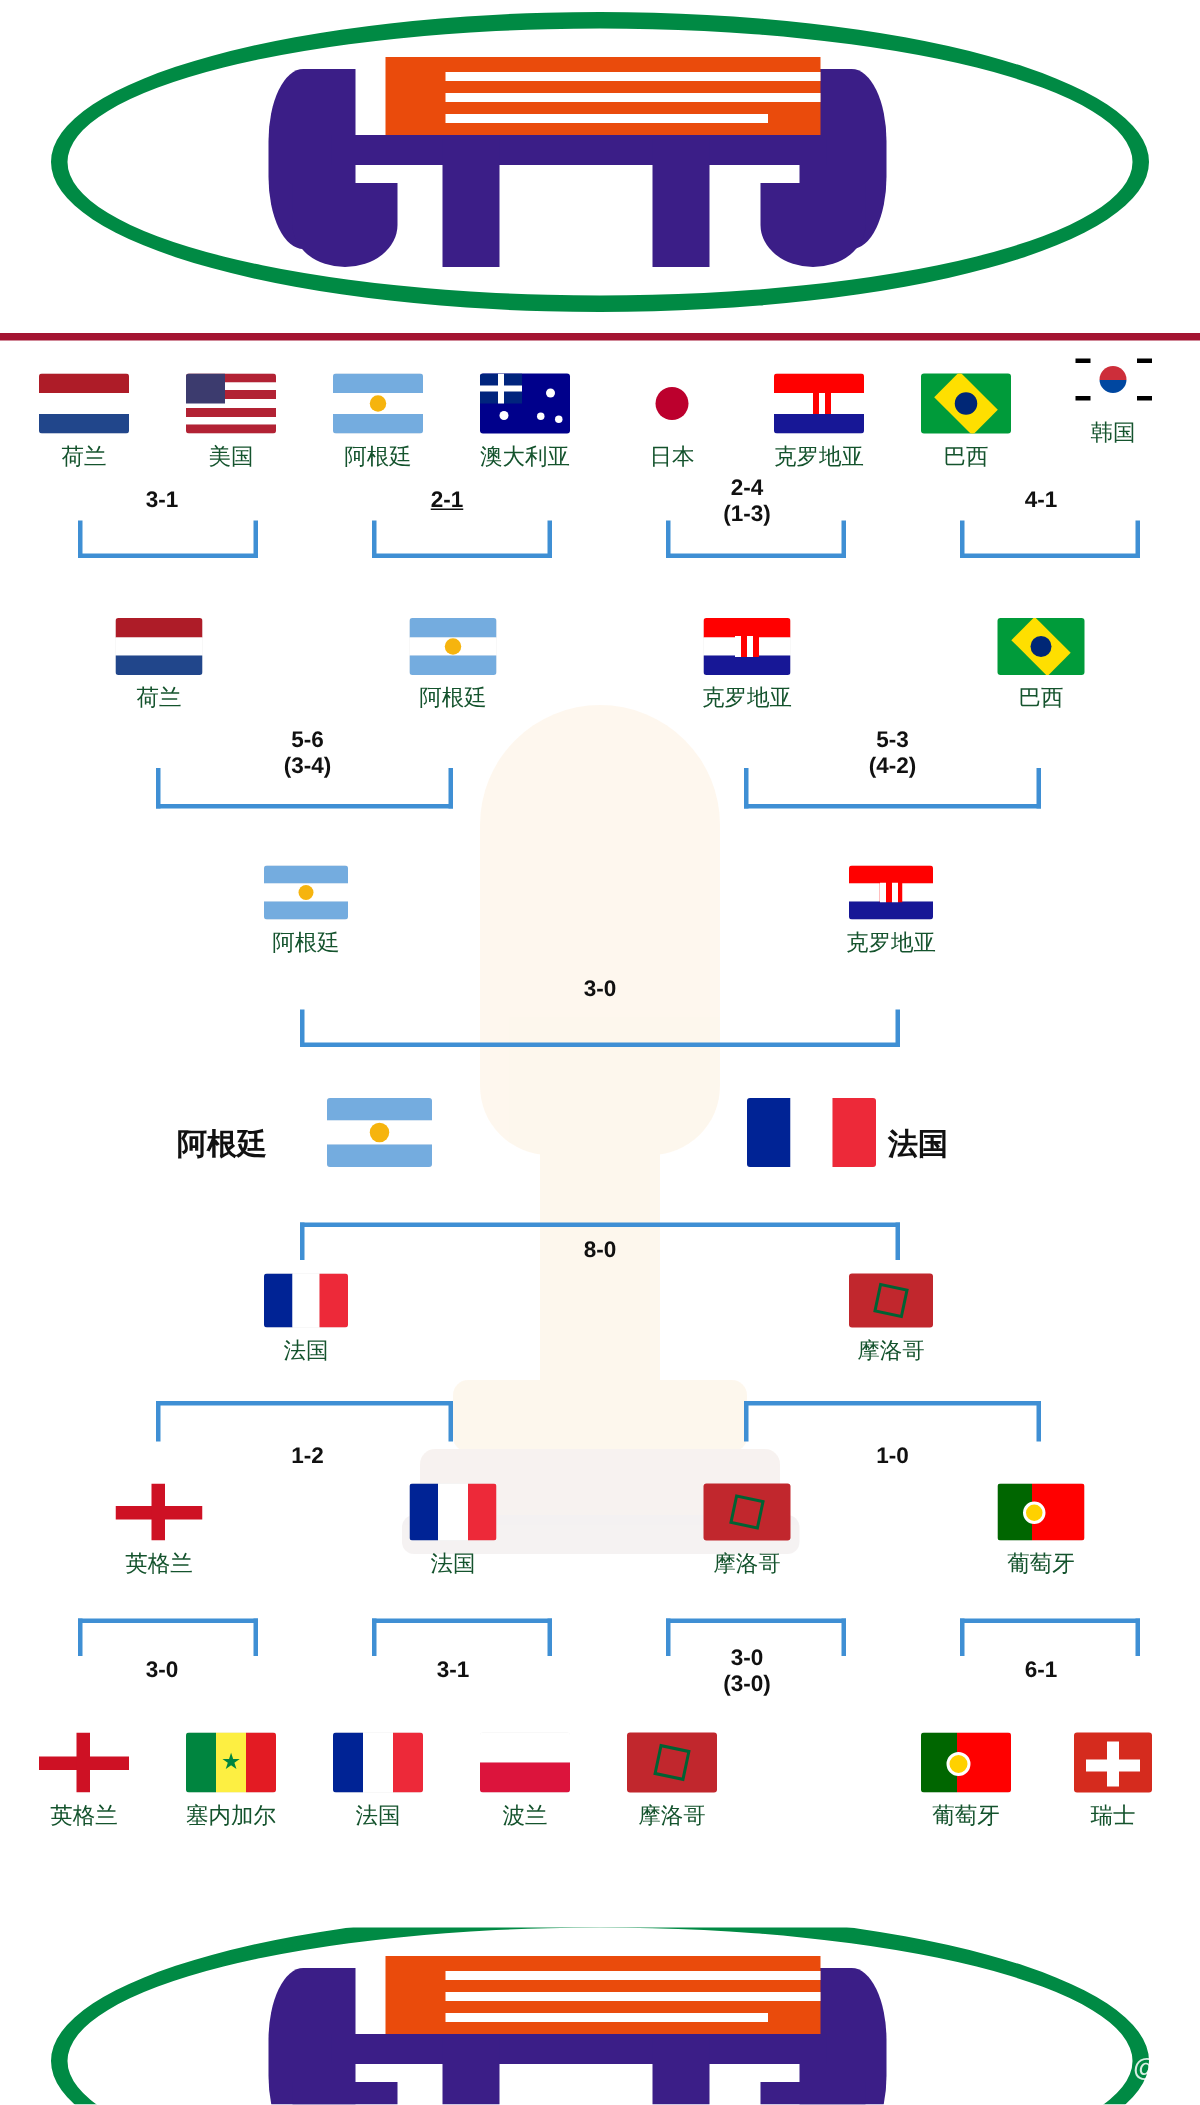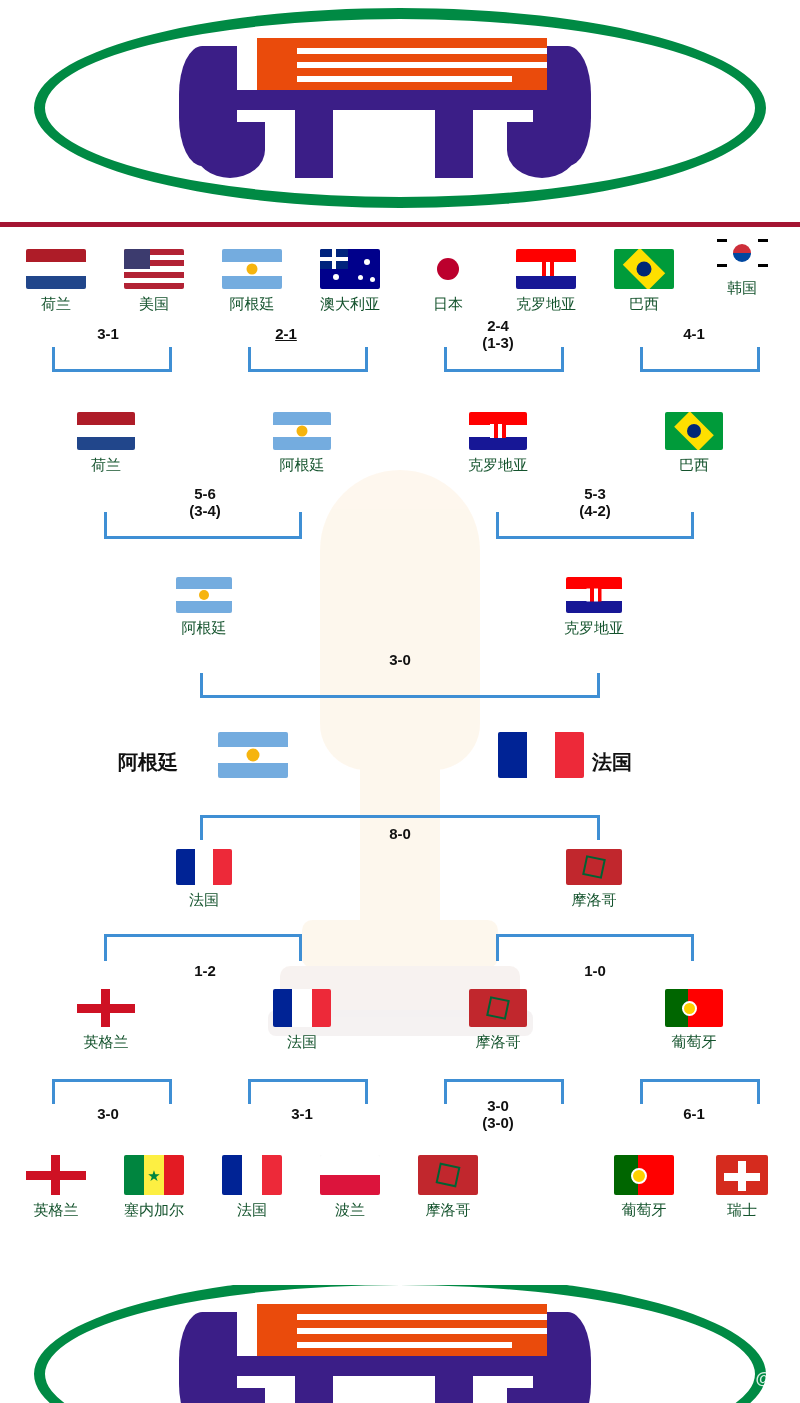--- a/index.html
+++ b/index.html
@@ -364,21 +364,21 @@
       <div class="f-center" style="width:18px;height:18px;border-radius:50%;background:linear-gradient(180deg,#CD2E3A 50%,#0047A0 50%)"></div>
       <div style="position:absolute;left:5px;top:6px;width:10px;height:3px;background:#000"></div>
       <div style="position:absolute;left:5px;top:31px;width:10px;height:3px;background:#000"></div>
       <div style="position:absolute;left:46px;top:6px;width:10px;height:3px;background:#000"></div>
       <div style="position:absolute;left:46px;top:31px;width:10px;height:3px;background:#000"></div>
     </div>
     <div class="team-name">韩国</div>
   </div>
 
   <div class="score" style="left:58px;top:98px;width:100px;">3-1</div>
-  <div class="score" style="left:236px;top:98px;width:100px;text-decoration:underline;">2-1</div>
+  <div class="score" style="left:248px;top:98px;width:100px;text-decoration:underline;">2-1</div>
   <div class="score" style="left:448px;top:90px;width:100px;">2-4<br>(1-3)</div>
   <div class="score" style="left:644px;top:98px;width:100px;">4-1</div>
 
   <div class="connector conn-u" style="left:52px;top:120px;width:114px;height:22px;"></div>
   <div class="connector conn-u" style="left:248px;top:120px;width:114px;height:22px;"></div>
   <div class="connector conn-u" style="left:444px;top:120px;width:114px;height:22px;"></div>
   <div class="connector conn-u" style="left:640px;top:120px;width:114px;height:22px;"></div>
 
   <div class="node" style="left:70px;top:185px;width:72px;">
     <div class="flag" style="width:58px;height:38px;">

